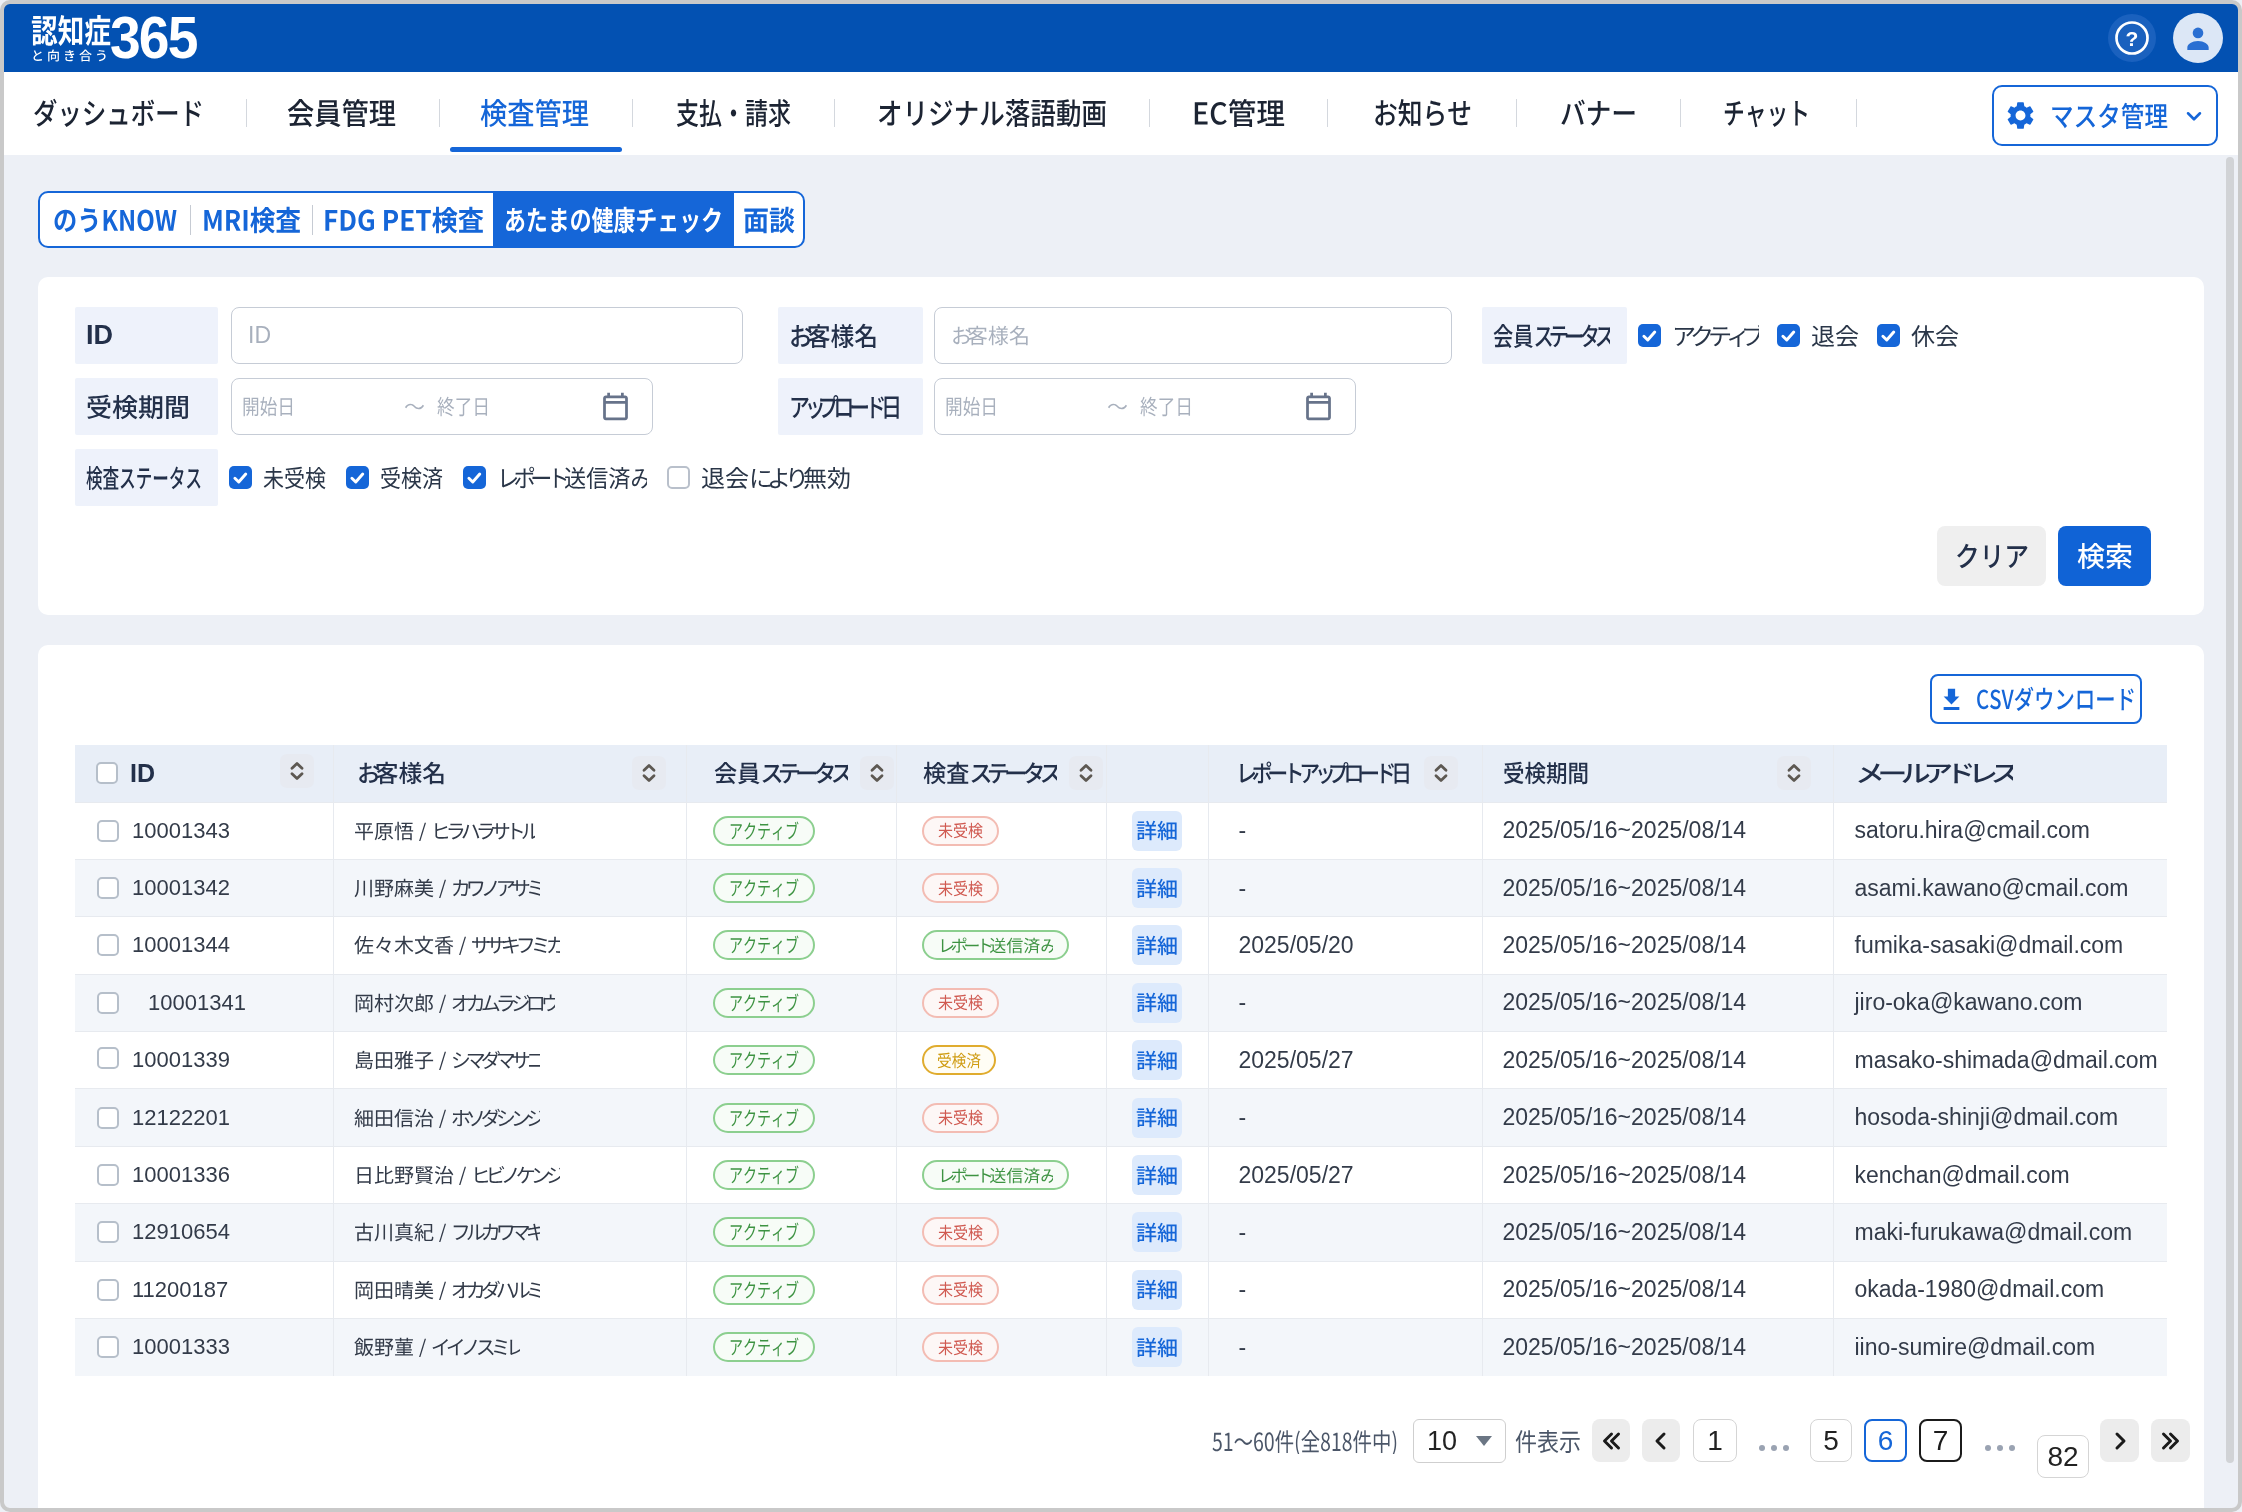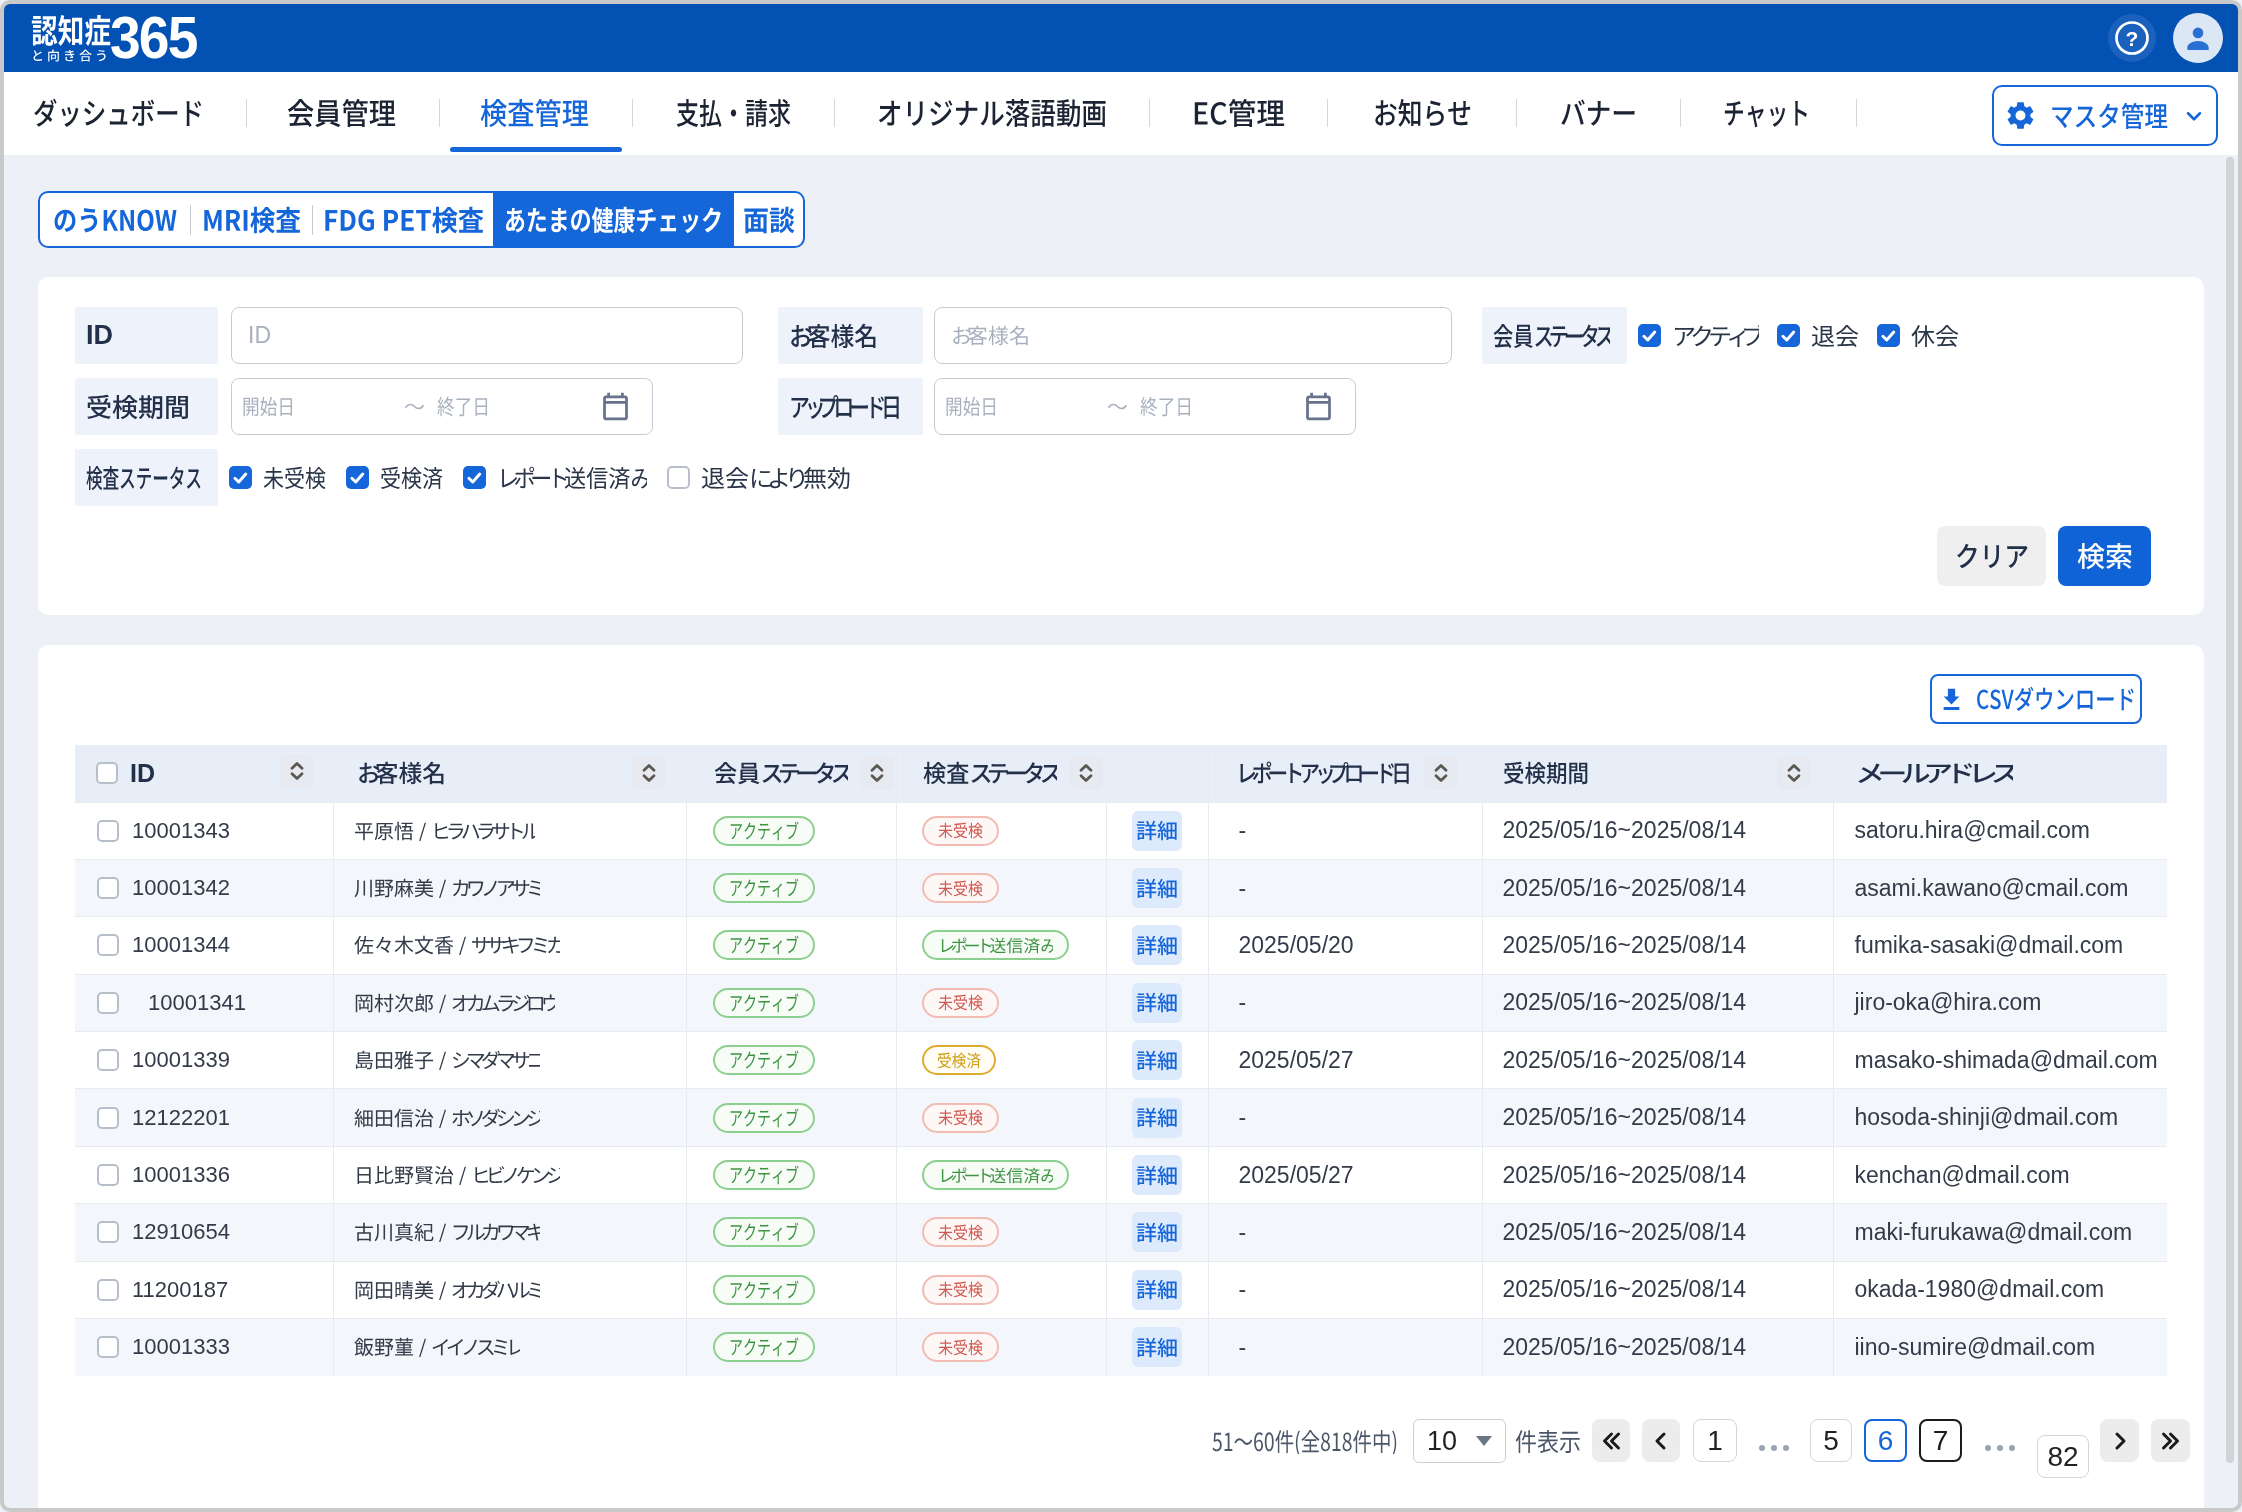--- a/index.html
+++ b/index.html
@@ -1197,26 +1197,26 @@
                   </span>
                 </div>
               </td>
 <td style="border-left:1px solid #e7eaef">
                 <div style="padding-left:30px;font-size:23px;color:#333b49">-</div>
               </td>
 <td style="border-left:1px solid #e7eaef">
                 <div style="padding-left:20px;font-size:23px;color:#333b49">2025/05/16~2025/08/14</div>
               </td>
 <td style="border-left:1px solid #e7eaef">
-                <div style="padding-left:21px;font-size:23px;color:#333b49">jiro-oka@hira.com</div>
+                <div style="padding-left:21px;font-size:23px;color:#333b49">jiro-oka@kawano.com</div>
               </td>
 </tr>
             <tr style="background:#fff;height:57.4px;border-top:1px solid #e7eaef">
 <td>
-                <div style="display:flex;align-items:center;padding-left:22px">
+                <div style="display:flex;padding-left:22px">
                   <div class="rcb"></div>
                   <span style="font-size:22px;color:#333b49;margin-left:13px">10001339</span>
                 </div>
               </td>
 <td style="border-left:1px solid #e7eaef">
                 <div style="padding-left:20px">
                   <svg class="jt" width="186.8" height="20" viewBox="0 0 9340 1000">
                     <g fill="#333b49" transform="translate(0,880) scale(1.0000,-1)">
                       <use href="#R5cf6"></use>
                       <use href="#R7530" x="1000"></use>

